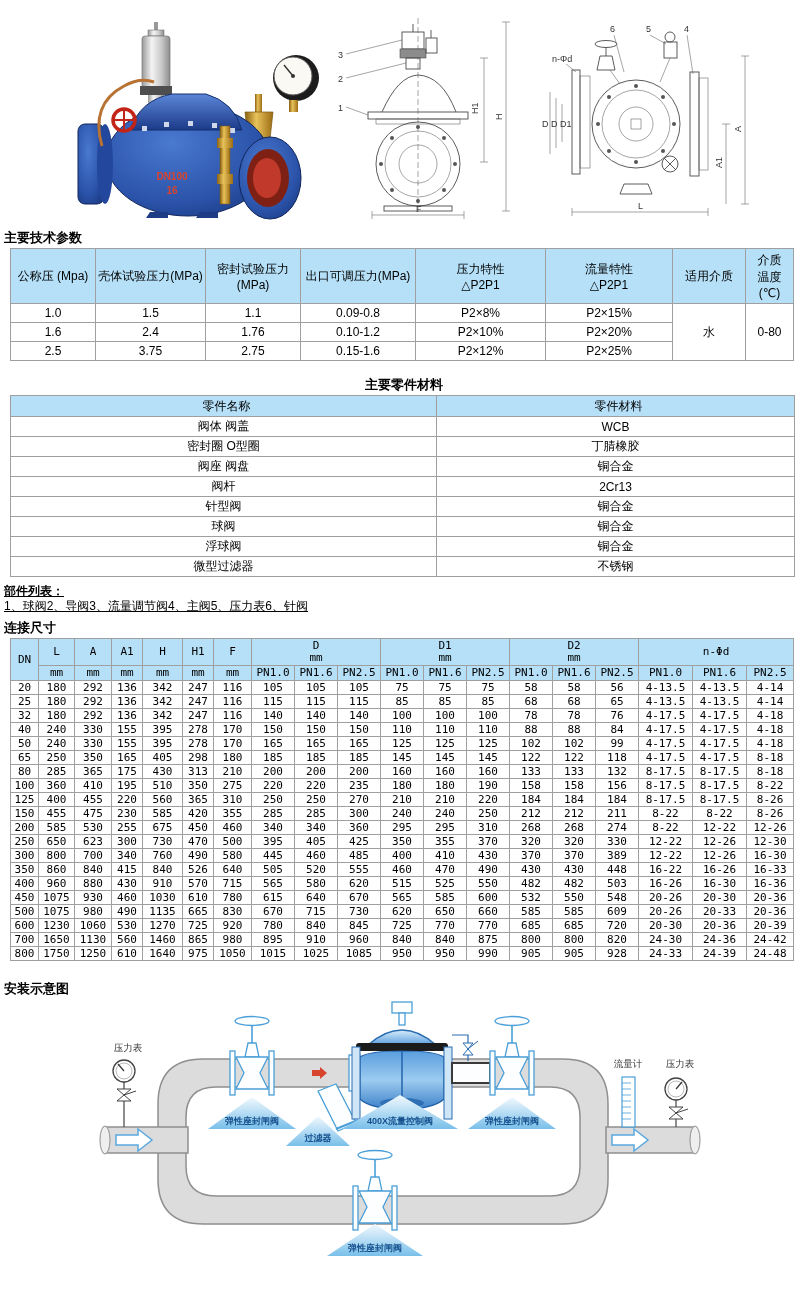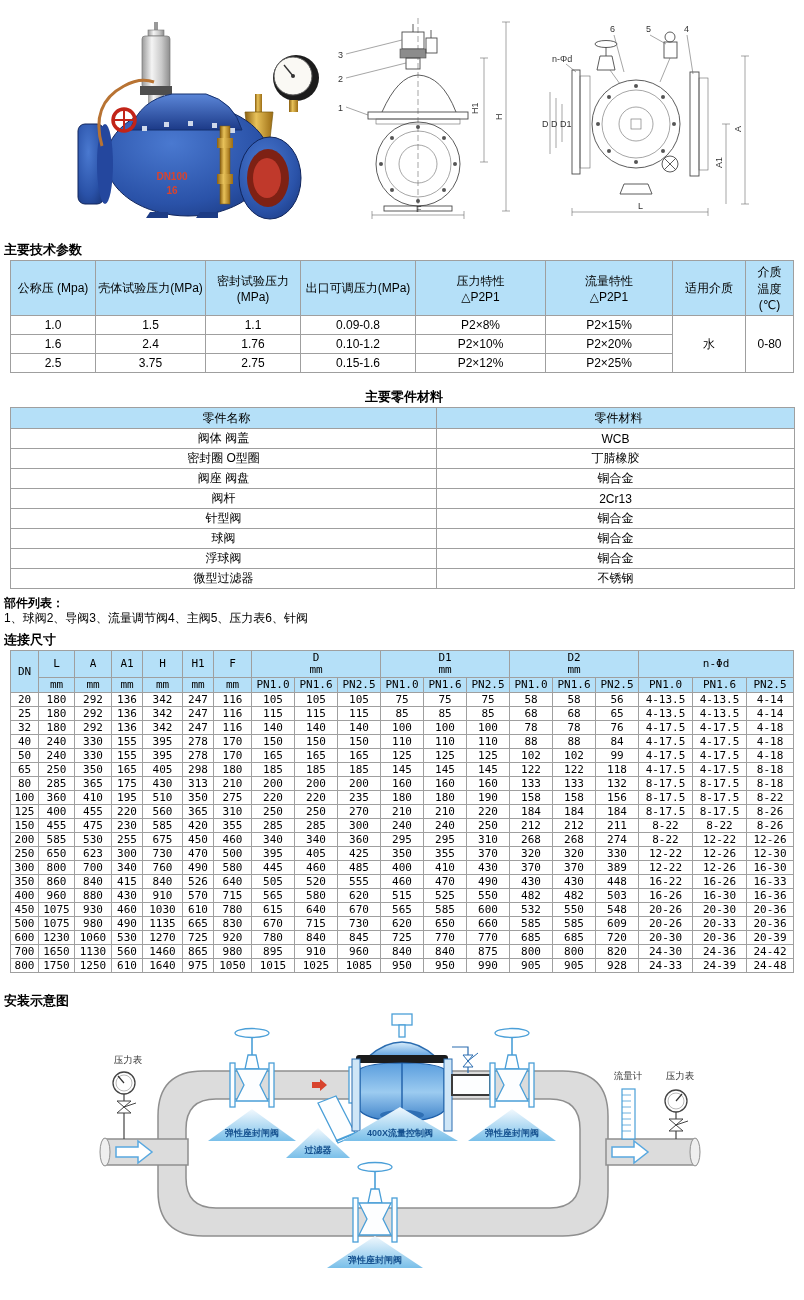--- a/index.html
+++ b/index.html
@@ -6,38 +6,38 @@
   body{width:804px;font-family:"Liberation Sans","DejaVu Sans",sans-serif;font-size:12px;}
   .page{position:relative;width:804px;}
 
   
   .images-row{position:relative;height:222px;}
   .photo-svg{position:absolute;left:72px;top:8px;}
   .front-svg{position:absolute;left:322px;top:12px;}
   .side-svg{position:absolute;left:540px;top:12px;}
 
   .section-title{font-weight:bold;font-size:13px;margin:0 0 3px 4px;line-height:15px;}
-  .t1{margin-top:20px;}
+  .t1{margin-top:8px;}
   .t2{margin-top:16px;text-align:center;}
   .t4{margin-top:6px;}
   .t5{margin-top:20px;}
 
   table{border-collapse:collapse;table-layout:fixed;margin-left:10px;background:#fff;border:1px solid #8a8a8a;}
   th,td{border:1px solid #9f9f9f;text-align:center;vertical-align:middle;font-weight:normal;padding:0 2px;overflow:hidden;}
   th{background:#b5e0f8;white-space:pre-line;}
 
   .tech{width:783px;font-size:12px;}
   .tech th{height:13px;padding:3px 2px;}
   .tech td{height:18px;}
 
   .materials{width:784px;font-size:12px;margin-top:2px;}
   .materials th{height:20px;padding-left:8px;}
   .materials td{height:19px;}
 
-  .parts{margin:7px 0 0 4px;line-height:15px;}
+  .parts{margin:7px 0 0 4px;line-height:15px;text-decoration:underline;}
   .parts .pt{font-weight:bold;}
 
   .dims{width:783px;font-size:11px;font-family:"DejaVu Sans Mono","Liberation Mono",monospace;margin-top:2px;}
   .dims th{font-size:11px;line-height:12px;padding:1px 0;}
   .dims td{height:12px;padding:0;line-height:13px;}
 
   .install-svg{display:block;margin-top:2px;}
 
   svg text{font-family:"Liberation Sans","DejaVu Sans",sans-serif;}
   .dwg{stroke:#4a4a4a;stroke-width:0.9;fill:none;}

